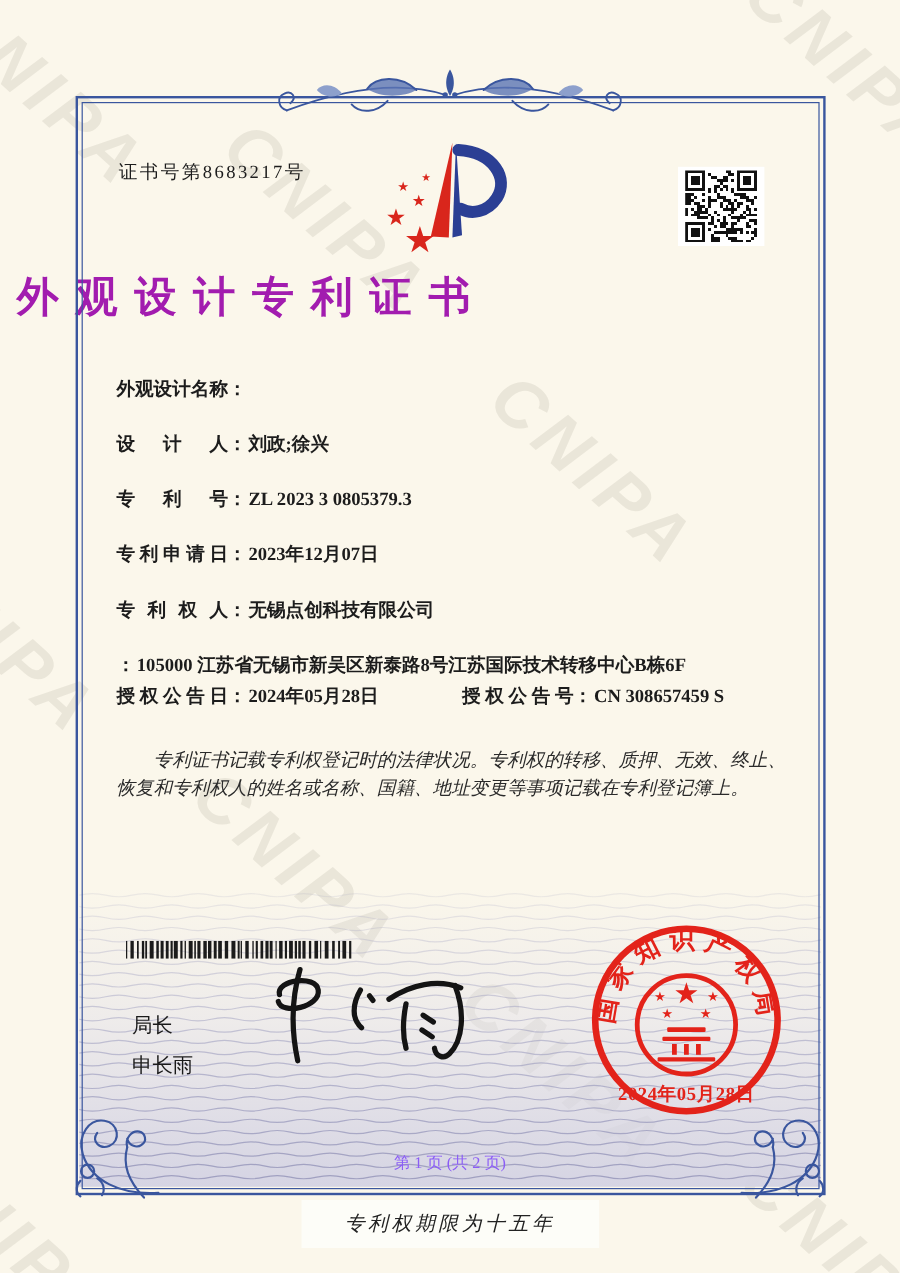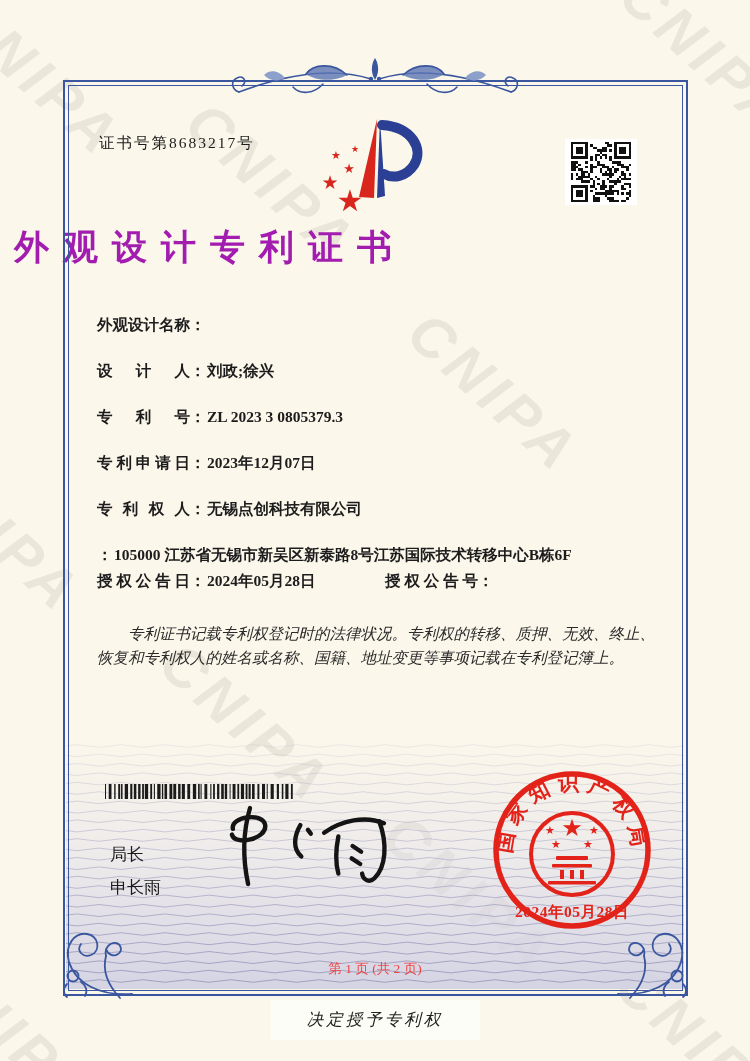--- a/index.html
+++ b/index.html
@@ -68,21 +68,21 @@
     position:absolute;left:110px;top:838px;z-index:2;
     font-family:"Liberation Sans","DejaVu Sans",sans-serif;font-size:17px;line-height:33px;color:#1a1a1a;
   }
   #signature{position:absolute;left:212px;top:796px;width:190px;height:100px;z-index:2;}
   #seal{position:absolute;left:490px;top:768px;width:164px;height:164px;z-index:5;}
   #seal-date{
     position:absolute;left:492px;top:902px;width:160px;text-align:center;z-index:6;
     color:#E3231A;font-weight:bold;font-size:15.5px;letter-spacing:0.5px;
   }
   #page-note{
-    position:absolute;left:0;top:960px;width:750px;text-align:center;font-size:13.5px;color:#ef4444;z-index:2;
+    position:absolute;left:0;top:960px;width:750px;text-align:center;font-size:13.5px;color:#8b5cf6;z-index:2;
   }
   #cont-note{
     position:absolute;left:50%;top:1000px;transform:translateX(-50%);
     background:#FDFDF8;padding:9px 36px;font-size:16.5px;font-style:italic;
     letter-spacing:3px;color:#222;z-index:2;white-space:nowrap;
   }
   svg{display:block;}
 </style>
 </head>
 <body>
@@ -217,20 +217,21 @@
       <span class="f-colon">：</span>
       <span class="f-value">105000 江苏省无锡市新吴区新泰路8号江苏国际技术转移中心B栋6F</span>
   </div>
   <div class="grant-row">
     <span class="f-label">授权公告日</span>
       <span class="f-colon">：</span>
       <span class="f-value">2024年05月28日</span>
       <span class="gap"></span>
       <span class="f-label">授权公告号</span>
       <span class="f-colon">：</span>
+      <span class="f-value">CN 308657459 S</span>
   </div>
 </div>
 
 <div id="paras">
   <p>专利证书记载专利权登记时的法律状况。专利权的转移、质押、无效、终止、恢复和专利权人的姓名或名称、国籍、地址变更等事项记载在专利登记簿上。</p>
 </div>
 
 <svg id="barcode" viewBox="0 0 190 15" preserveAspectRatio="none">
   <path id="barcode-path" fill="#1b1b1b" d="M0.00 0h1.04v15h-1.04zM3.71 0h2.78v15h-2.78zM9.18 0h1.42v15h-1.42zM13.21 0h1.98v15h-1.98zM16.05 0h1.50v15h-1.50zM19.73 0h3.32v15h-3.32zM25.26 0h2.08v15h-2.08zM28.83 0h2.52v15h-2.52zM33.16 0h2.36v15h-2.36zM37.13 0h1.80v15h-1.80zM39.83 0h3.32v15h-3.32zM45.27 0h1.84v15h-1.84zM48.84 0h1.10v15h-1.10zM52.25 0h3.30v15h-3.30zM56.89 0h1.36v15h-1.36zM59.48 0h2.60v15h-2.60zM64.45 0h2.87v15h-2.87zM68.32 0h2.87v15h-2.87zM73.12 0h2.43v15h-2.43zM76.81 0h3.09v15h-3.09zM82.32 0h2.83v15h-2.83zM87.87 0h3.32v15h-3.32zM93.06 0h1.67v15h-1.67zM95.54 0h1.09v15h-1.09zM99.43 0h2.84v15h-2.84zM105.31 0h1.12v15h-1.12zM108.10 0h1.78v15h-1.78zM112.08 0h2.25v15h-2.25zM116.19 0h2.60v15h-2.60zM119.76 0h2.40v15h-2.40zM124.61 0h0.95v15h-0.95zM127.59 0h2.91v15h-2.91zM132.37 0h1.80v15h-1.80zM135.89 0h3.16v15h-3.16zM140.62 0h1.88v15h-1.88zM143.57 0h2.12v15h-2.12zM147.03 0h2.61v15h-2.61zM152.42 0h1.94v15h-1.94zM157.01 0h3.04v15h-3.04zM161.72 0h1.00v15h-1.00zM165.62 0h3.15v15h-3.15zM171.79 0h2.16v15h-2.16zM176.77 0h1.60v15h-1.60zM180.33 0h3.15v15h-3.15zM185.92 0h1.84v15h-1.84z"></path>
 </svg>
@@ -273,13 +274,13 @@
     <rect x="70" y="102" width="4" height="9"></rect>
     <rect x="80" y="102" width="4" height="9"></rect>
     <rect x="90" y="102" width="4" height="9"></rect>
     <rect x="58" y="113" width="48" height="3.6" rx="1"></rect>
   </g>
 </svg>
 <div id="seal-date">2024年05月28日</div>
 
 <div id="page-note">第 1 页 (共 2 页)</div>
 
-<div id="cont-note">决定授予专利权</div>
+<div id="cont-note">专利权期限为十五年</div>
 
 </body></html>

